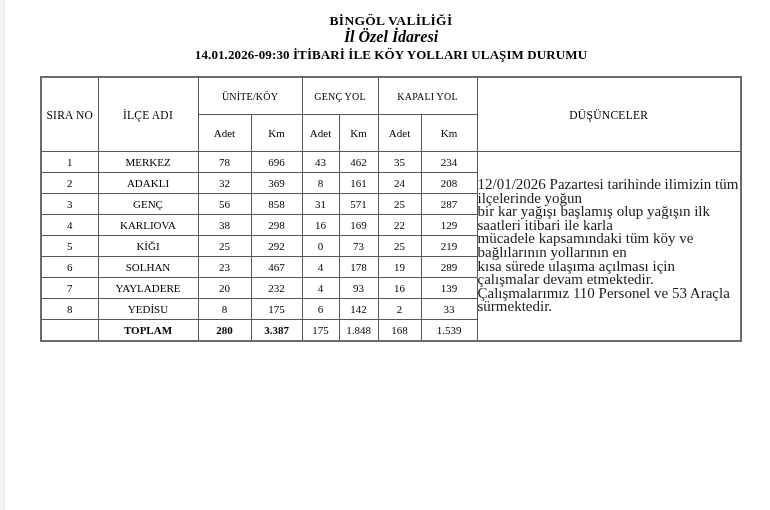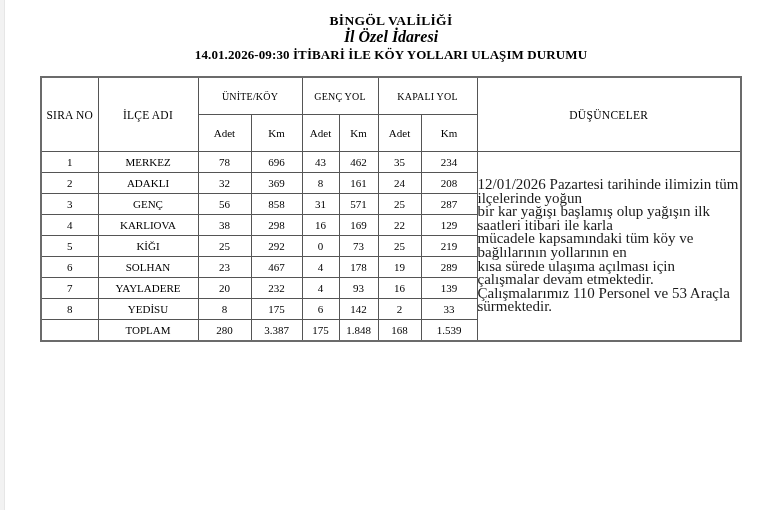--- a/index.html
+++ b/index.html
@@ -115,21 +115,21 @@
     height: 20px;
     margin-left: 40px;
   }
   td.num {
     font-size: 11px;
     height: 20px;
     margin-left: 36px;
   }
   tr.total td.name,
   tr.total td.num.bold {
-    font-weight: normal;
+    font-weight: bold;
   }
   td.notes-cell {
     text-align: left;
     vertical-align: top;
     padding: 3px 4px 0 5px;
   }
   .notes-text {
     font-size: 15px;
     line-height: 13.6px;
     text-align: left;

